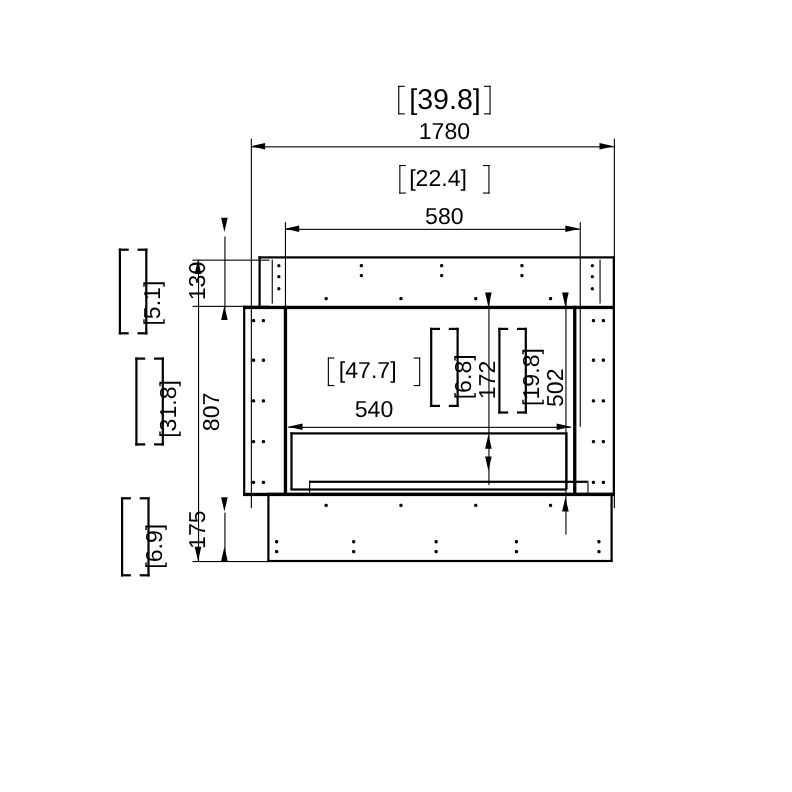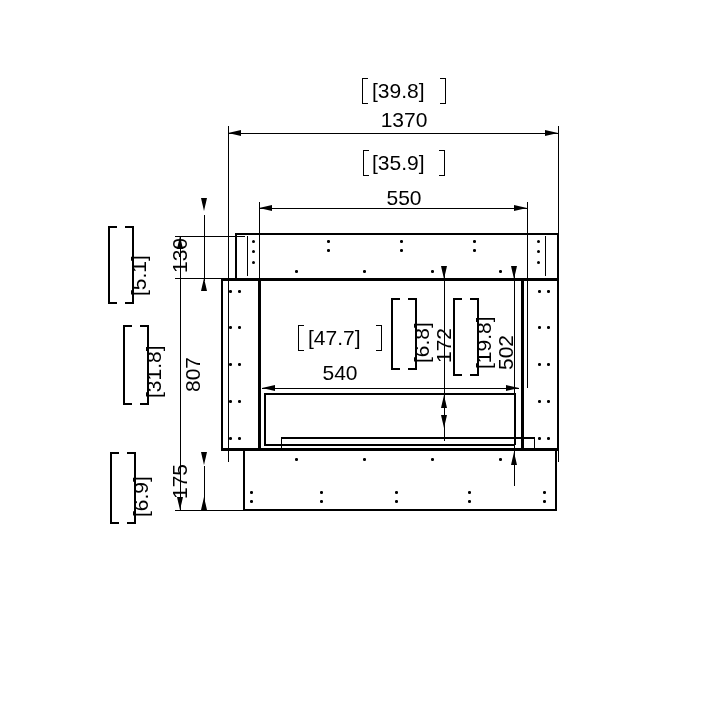--- a/index.html
+++ b/index.html
@@ -45,40 +45,40 @@
 </head>
 <body>
 
 <div id="stage">
 
   <div>
 
     <div class="brkbox" style="left:362px;top:78px;width:84px;height:26px;">
       <span class="bl"></span>
         <span class="br"></span>
-      <div class="dimtxt" style="left:10px;top:3px;font-size:21px;">[39.8]</div>
-    </div>
-
-    <div class="dimtxt ctr" style="left:404px;top:110px;font-size:21px;">1370</div>
+      <div class="dimtxt" style="left:10px;top:3px;font-size:26px;">[39.8]</div>
+    </div>
+
+    <div class="dimtxt ctr" style="left:404px;top:110px;font-size:21px;">1780</div>
 
     <div class="ln hln" style="left:228px;top:133px;width:330px;"></div>
     <div class="arrL" style="left:228px;top:130px;"></div>
     <div class="arrR" style="left:545px;top:130px;"></div>
 
     <div class="ln vln" style="left:228px;top:126px;height:336px;"></div>
     <div class="ln vln" style="left:558px;top:126px;height:336px;"></div>
   </div>
 
   <div>
     <div class="brkbox" style="left:363px;top:150px;width:82px;height:26px;">
       <span class="bl"></span>
         <span class="br"></span>
-      <div class="dimtxt" style="left:9px;top:3px;font-size:21px;">[35.9]</div>
-    </div>
-    <div class="dimtxt ctr" style="left:404px;top:188px;font-size:21px;">550</div>
+      <div class="dimtxt" style="left:9px;top:3px;font-size:21px;">[22.4]</div>
+    </div>
+    <div class="dimtxt ctr" style="left:404px;top:188px;font-size:21px;">580</div>
 
     <div class="ln hln" style="left:259px;top:208px;width:268px;"></div>
     <div class="arrL" style="left:259px;top:205px;"></div>
     <div class="arrR" style="left:514px;top:205px;"></div>
     <div class="ln vln" style="left:259px;top:202px;height:186px;"></div>
     <div class="ln vln" style="left:527px;top:202px;height:186px;"></div>
   </div>
 
   <div>
     <div class="brkbox" style="left:108px;top:226px;width:26px;height:78px;">

